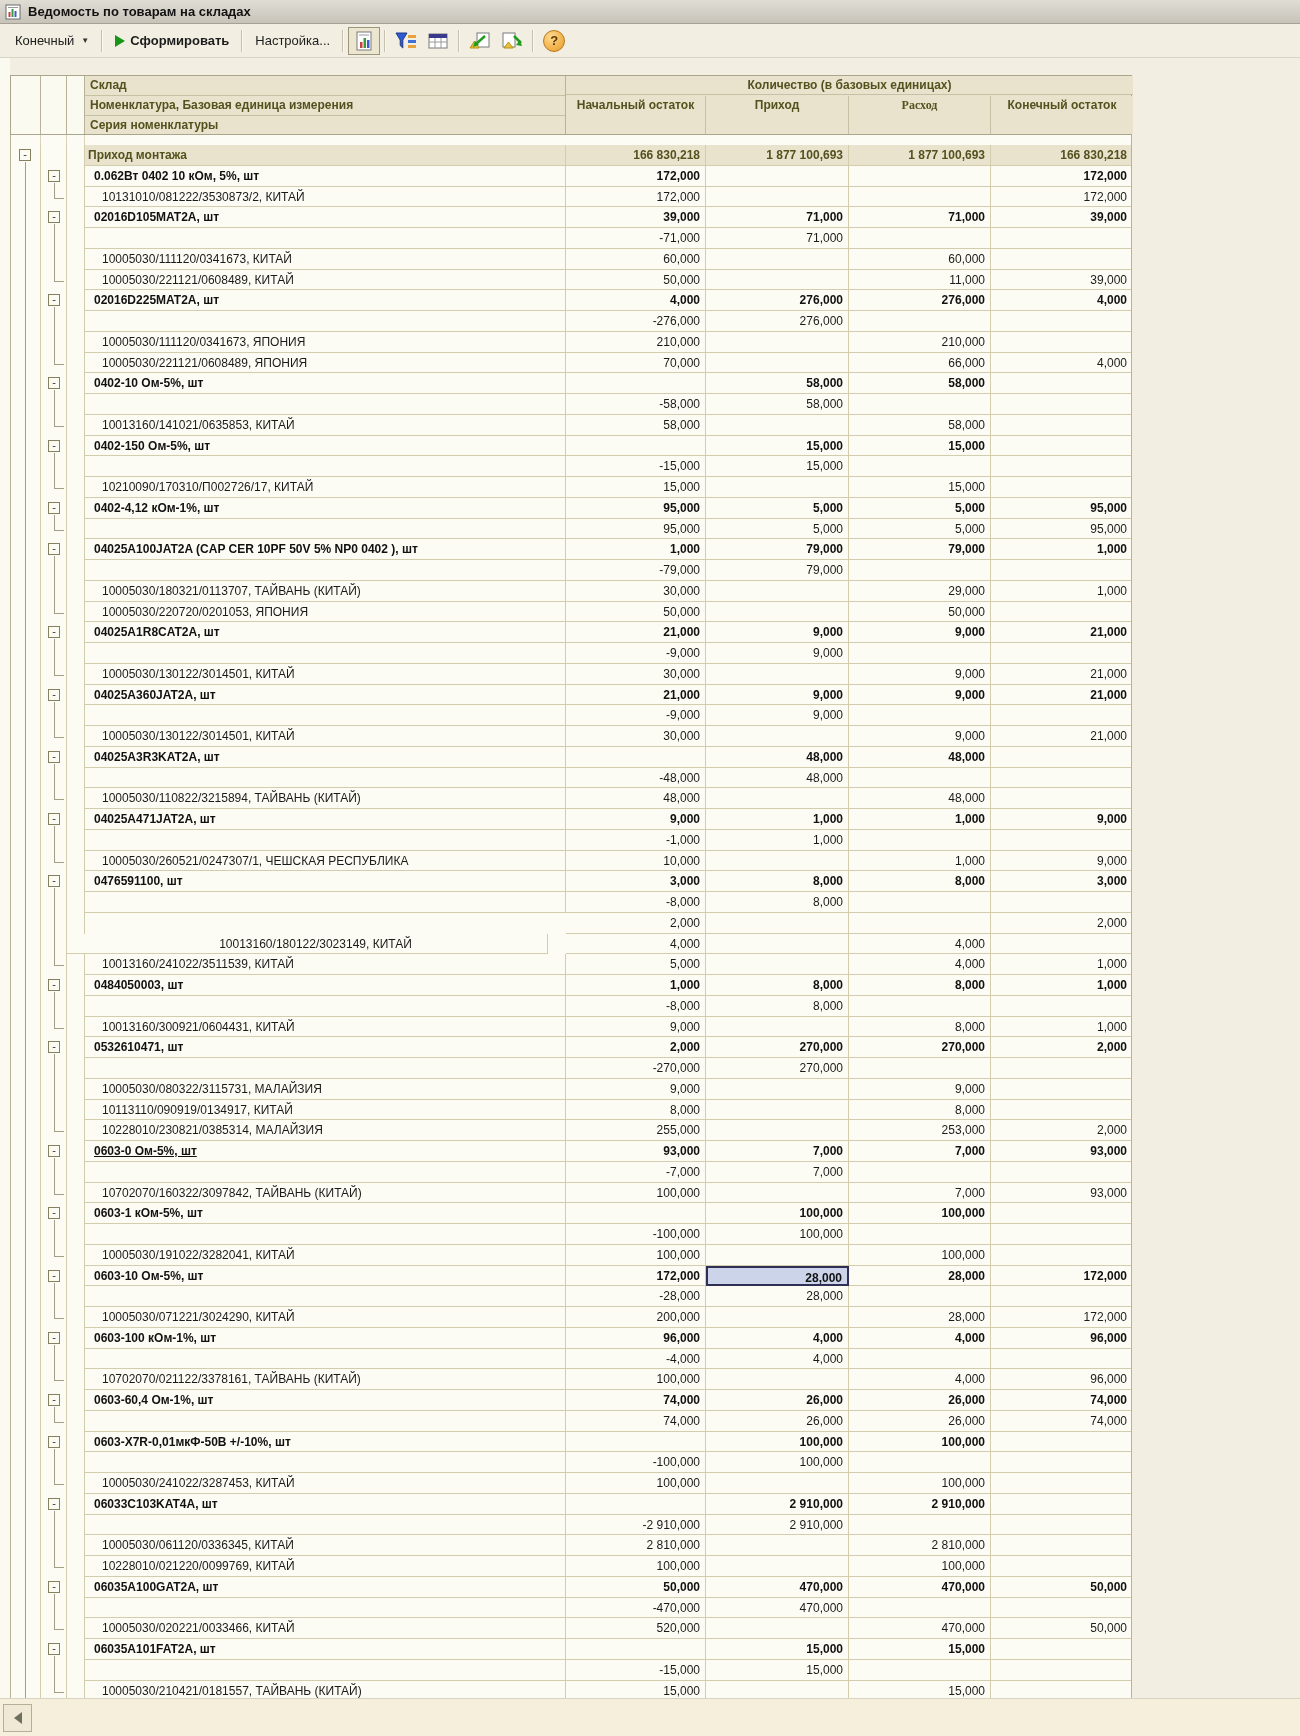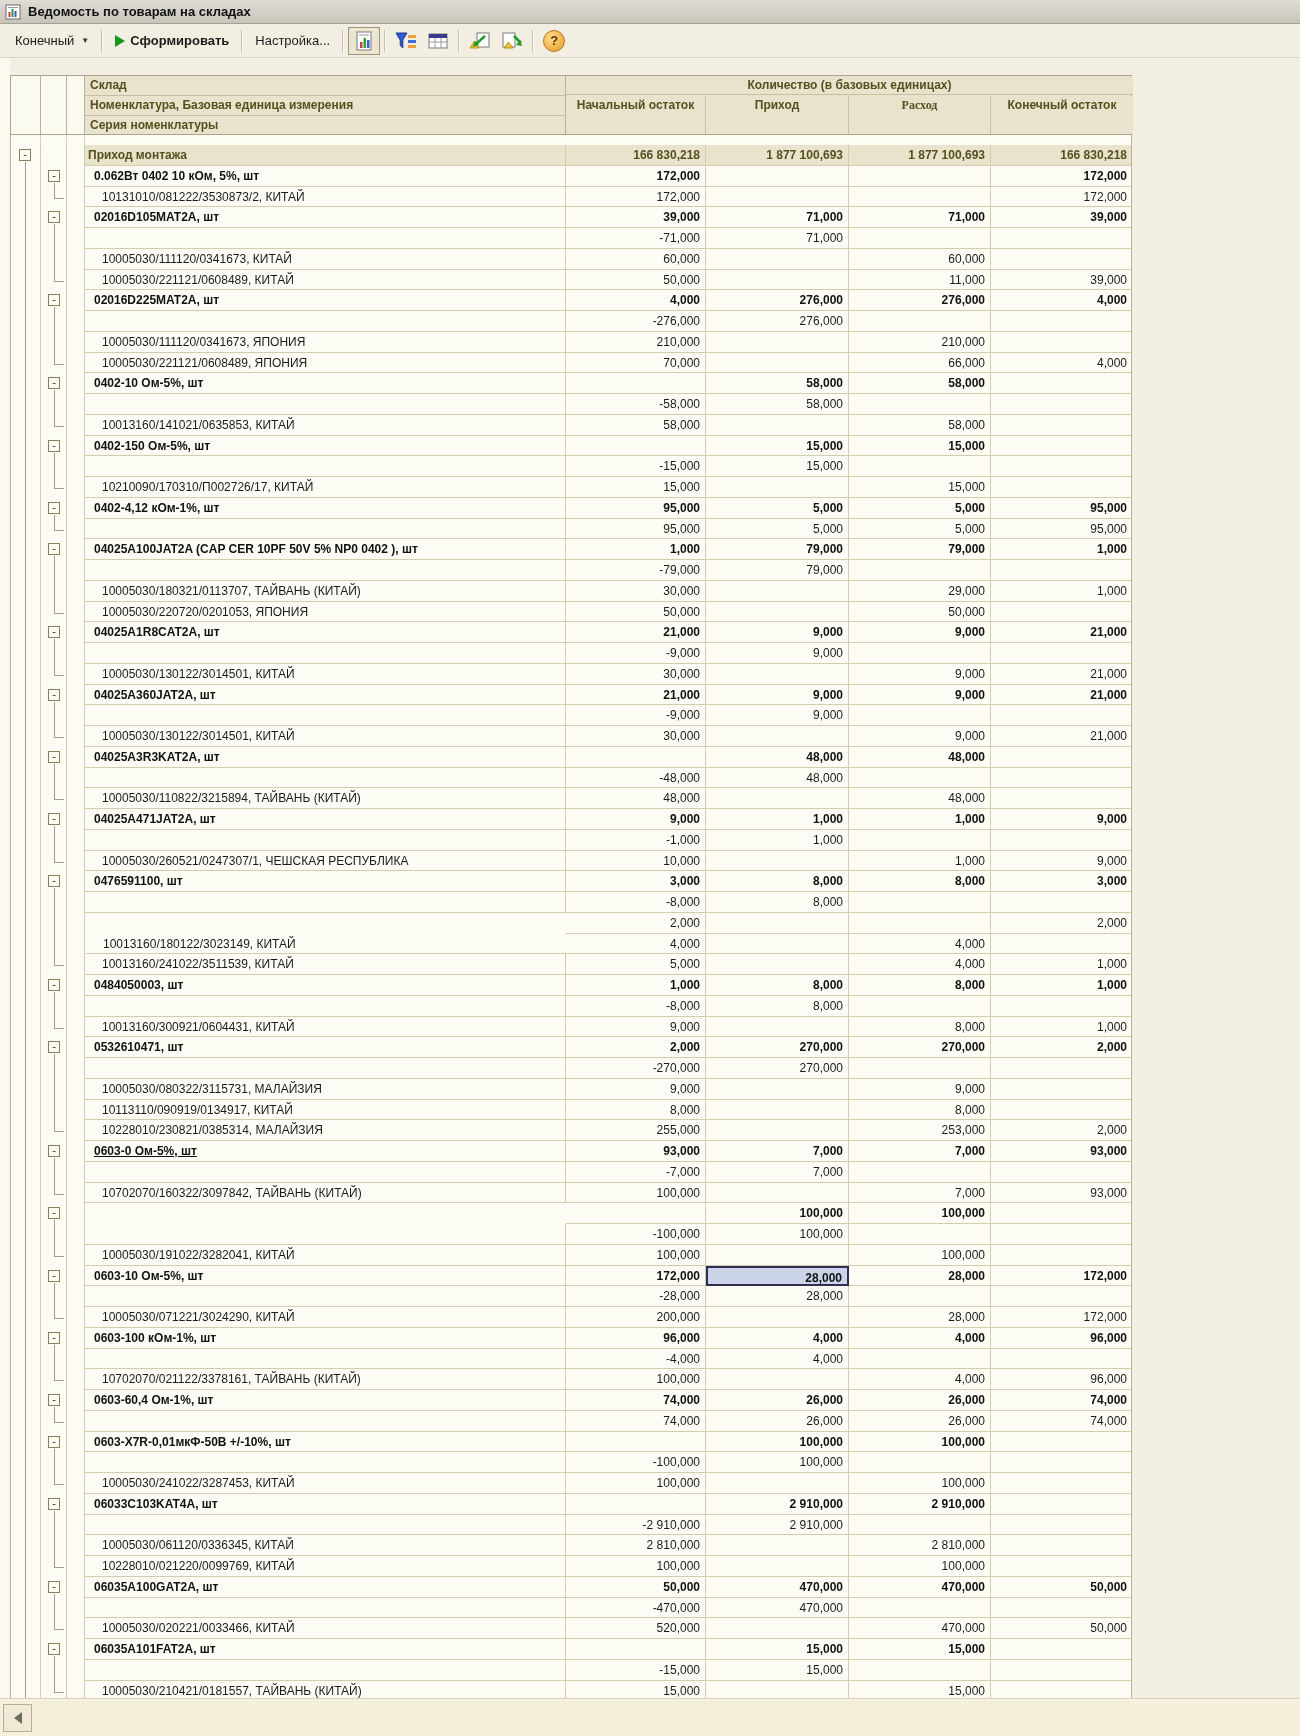--- a/index.html
+++ b/index.html
@@ -728,21 +728,21 @@
           <div class="cell num" style="left: 980px; width: 142px;">2,000</div>
         </div>
         <div class="trow series">
           <div class="cell tree" style="left: 0px; width: 30px;">
             <div class="vline" style="left: 14px;"></div>
           </div>
           <div class="cell tree" style="left: 30px; width: 26px;">
             <div class="vline" style="left: 13px;"></div>
           </div>
           <div class="cell tree" style="left: 56px; width: 18px;"></div>
-          <div class="cell main" style="left: 75px; width: 481px;">10013160/180122/3023149, КИТАЙ</div>
+          <div class="cell main" style="left: 56px; width: 481px; text-align: center;">10013160/180122/3023149, КИТАЙ</div>
           <div class="cell num" style="left: 555px; width: 140px;">4,000</div>
           <div class="cell num" style="left: 695px; width: 143px;"></div>
           <div class="cell num" style="left: 838px; width: 142px;">4,000</div>
           <div class="cell num" style="left: 980px; width: 142px;"></div>
         </div>
         <div class="trow series">
           <div class="cell tree" style="left: 0px; width: 30px;">
             <div class="vline" style="left: 14px;"></div>
           </div>
           <div class="cell tree" style="left: 30px; width: 26px;">
@@ -914,20 +914,21 @@
         </div>
         <div class="trow item">
           <div class="cell tree" style="left: 0px; width: 30px;">
             <div class="vline" style="left: 14px;"></div>
           </div>
           <div class="cell tree" style="left: 30px; width: 26px;">
             <div class="tbox" style="left: 7px;">-</div>
             <div class="vline below" style="left: 13px;"></div>
           </div>
           <div class="cell tree" style="left: 56px; width: 18px;"></div>
+          <div class="cell main" style="left: 74px; width: 481px;">0603-1 кОм-5%, шт</div>
           <div class="cell num" style="left: 555px; width: 140px;"></div>
           <div class="cell num" style="left: 695px; width: 143px;">100,000</div>
           <div class="cell num" style="left: 838px; width: 142px;">100,000</div>
           <div class="cell num" style="left: 980px; width: 142px;"></div>
         </div>
         <div class="trow series">
           <div class="cell tree" style="left: 0px; width: 30px;">
             <div class="vline" style="left: 14px;"></div>
           </div>
           <div class="cell tree" style="left: 30px; width: 26px;">

